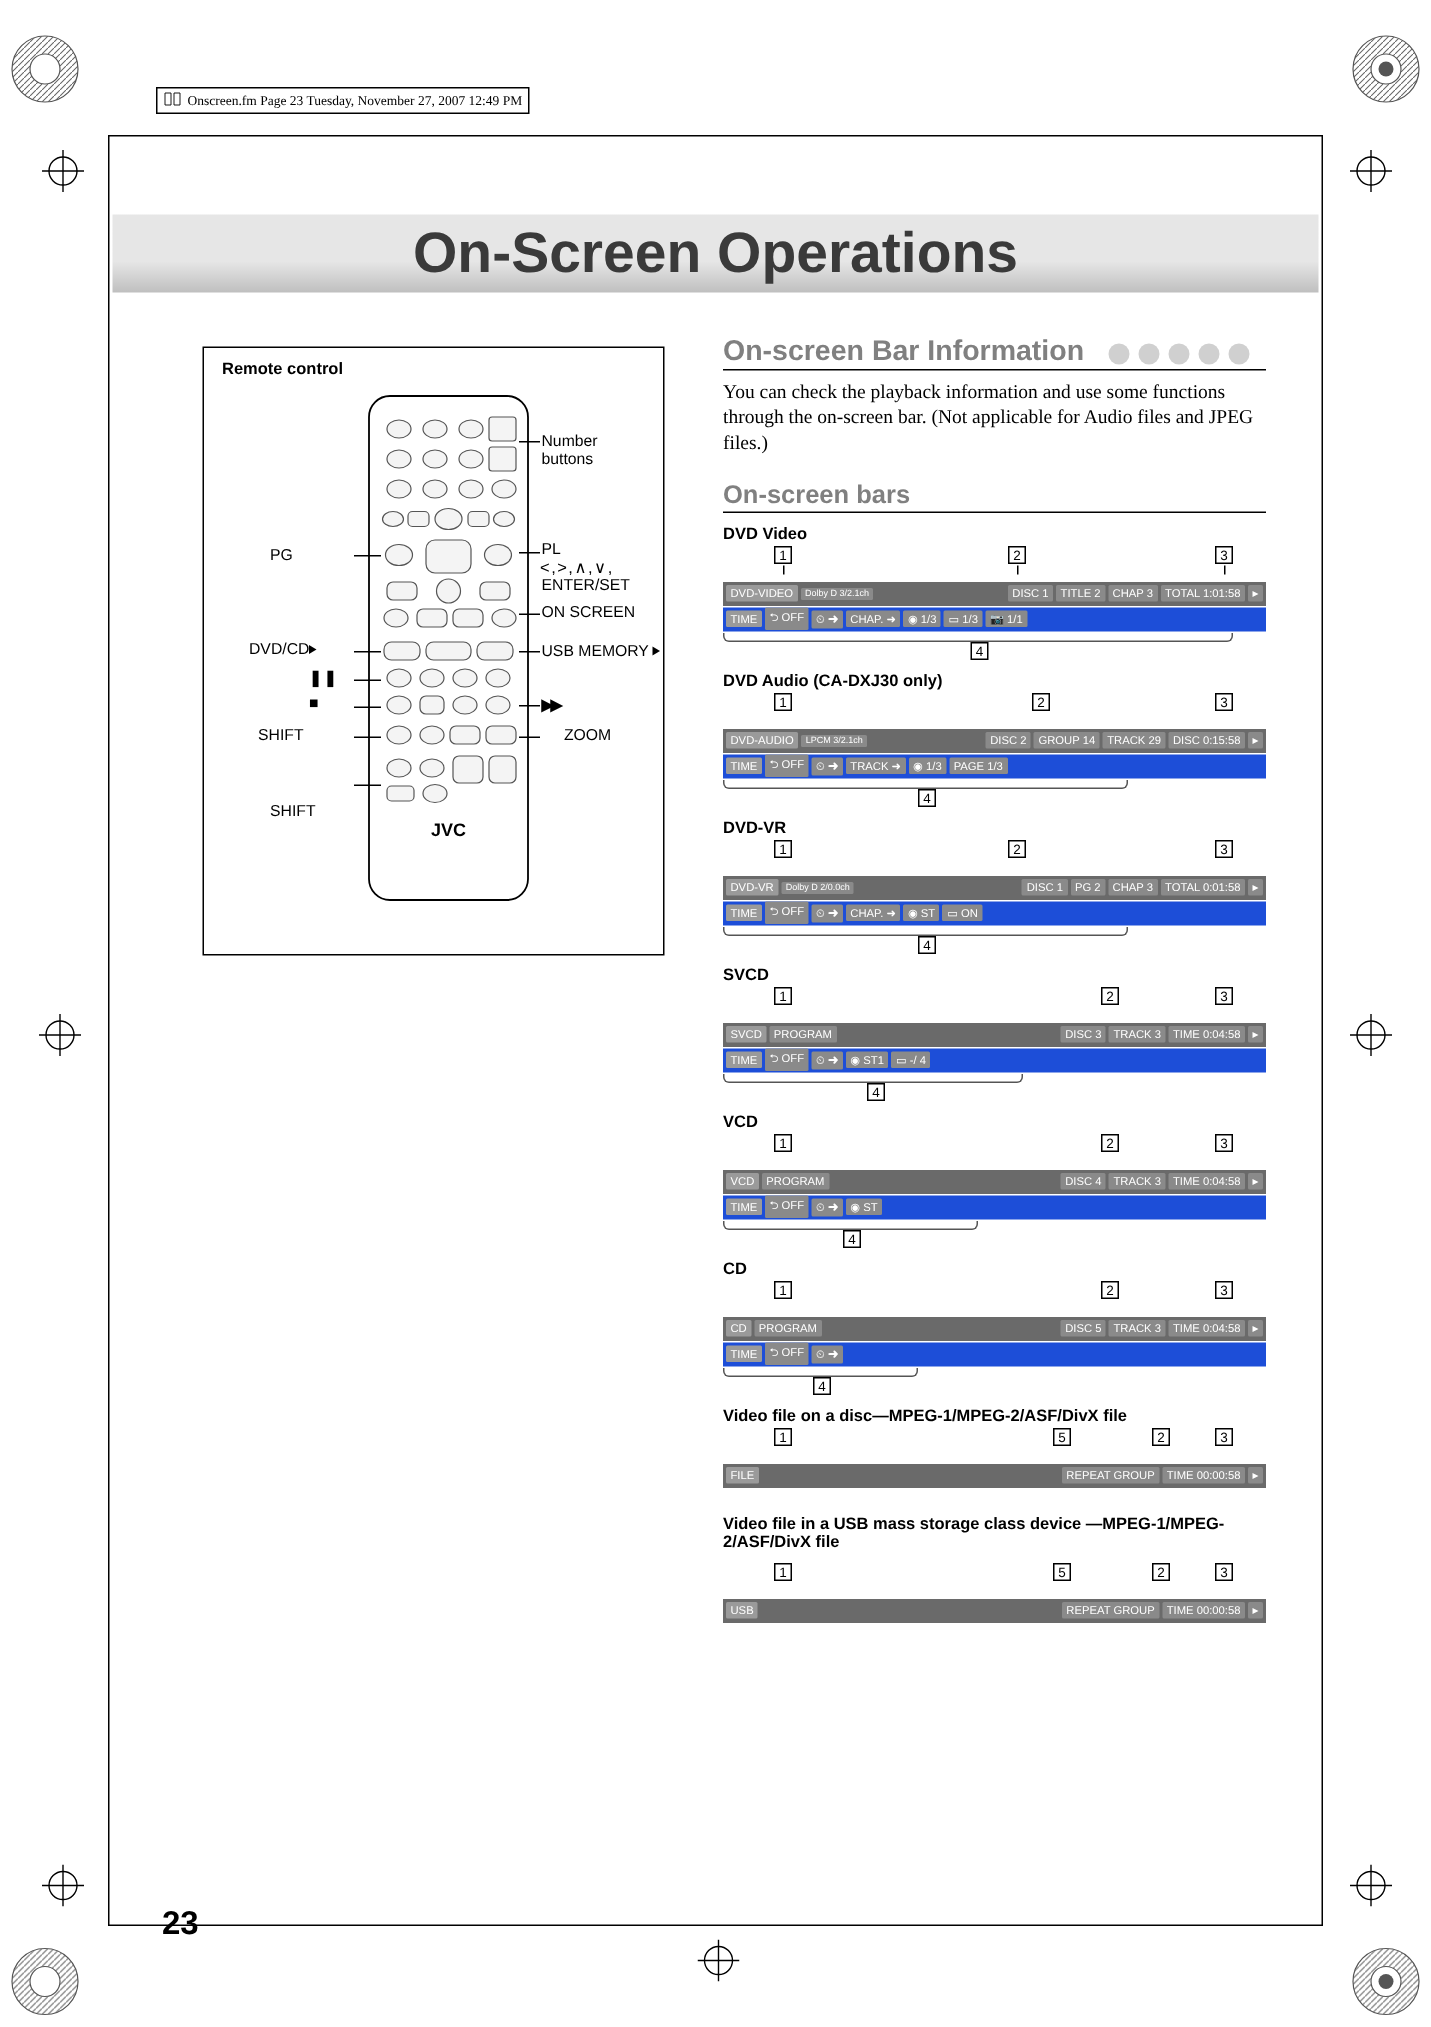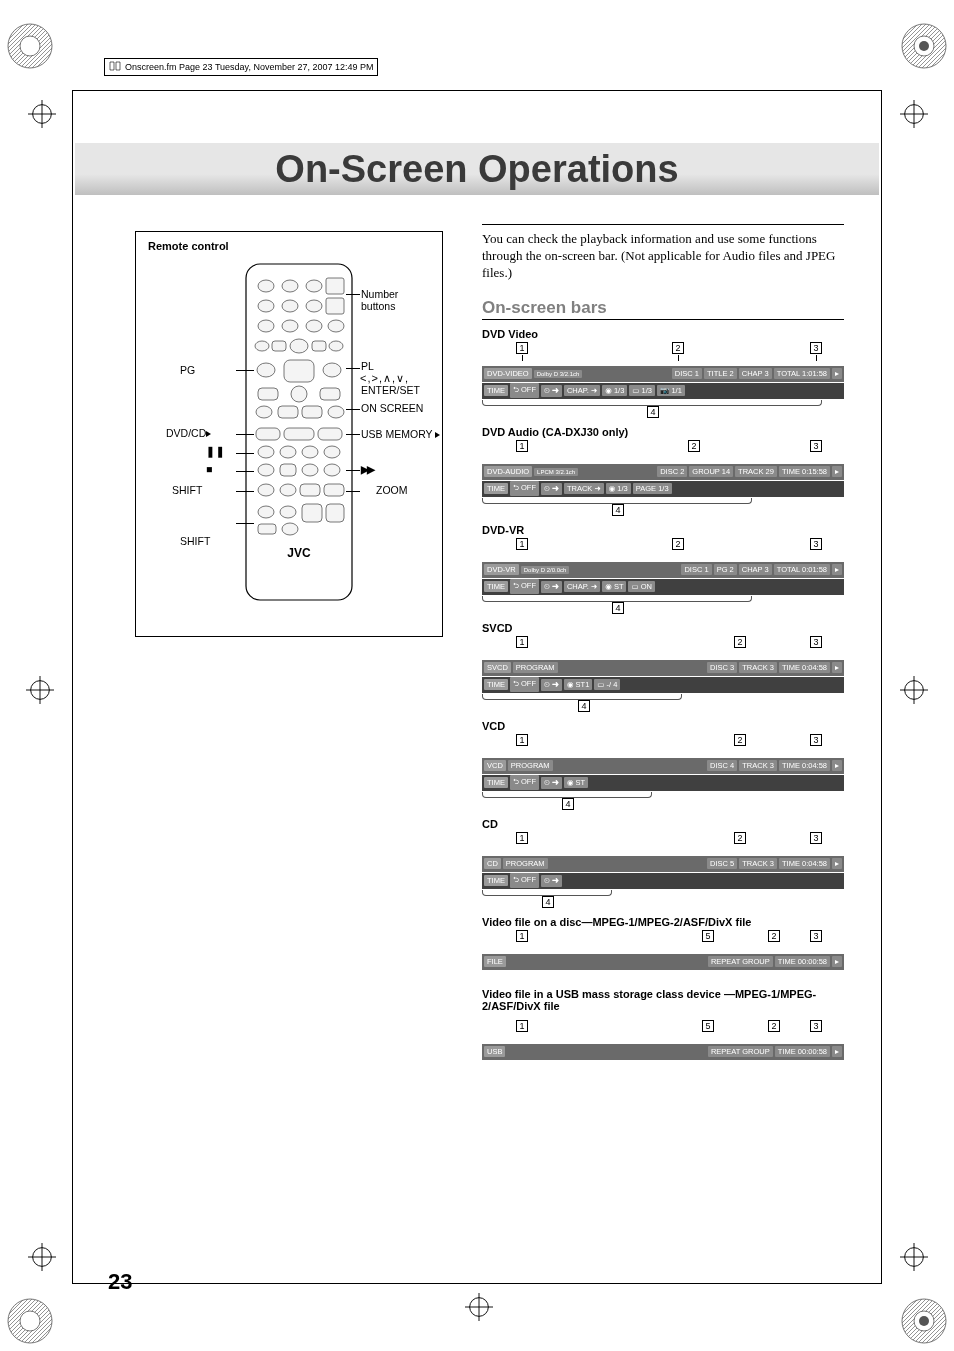--- a/index.html
+++ b/index.html
@@ -2,41 +2,41 @@
 <html><head>
 <meta charset="utf-8">
 <style>
   * { box-sizing: border-box; margin: 0; padding: 0; }
   body { background: #fff; font-family: Arial, Helvetica, sans-serif; width: 954px; height: 1351px; position: relative; color: #000; }
   .page { position: relative; width: 100%; height: 100%; }
   .corner { position: absolute; width: 60px; height: 60px; }
   .corner svg { width: 60px; height: 60px; }
   .reg-mark { position: absolute; width: 28px; height: 28px; }
   .reg-mark svg { width: 28px; height: 28px; }
-  .header-info { position: absolute; top: 58px; left: 104px; font-size: 9px; border: 0.5px solid #000; padding: 2px 4px; display: flex; align-items: center; gap: 4px; }
+  .header-info { position: absolute; top: 58px; left: 104px; font-size: 9px; border: 0.5px solid #000; padding: 2px 4px; display: flex; align-items: center; gap: 4px; font-family: Liberation Serif, serif; }
   .main-title-bar { position: absolute; top: 143px; left: 75px; width: 804px; height: 52px; background: linear-gradient(to bottom, #e6e6e6 0%, #e6e6e6 60%, #bfbfbf 100%); display: flex; align-items: center; justify-content: center; }
   .main-title { font-size: 38px; font-weight: bold; font-family: Arial, sans-serif; color: #3a3a3a; }
   .remote-box { position: absolute; top: 231px; left: 135px; width: 308px; height: 406px; border: 1px solid #000; }
   .remote-title { position: absolute; top: 8px; left: 12px; font-size: 11px; font-weight: bold; }
   .section-title { font-family: Arial, sans-serif; font-weight: bold; font-size: 19px; color: #808080; text-shadow: 0.5px 0.5px 0 #fff, -0.5px -0.5px 0 #fff; }
   .section-underline { height: 1px; background: #000; }
   .dots { display: inline-flex; gap: 6px; margin-left: 12px; vertical-align: middle; }
   .dot { width: 14px; height: 14px; border-radius: 50%; background: #d0d0d0; }
   .right-col { position: absolute; top: 224px; left: 482px; width: 362px; }
   .body-text { font-family: "Times New Roman", serif; font-size: 13px; line-height: 1.3; margin-top: 6px; }
   .subhead { font-family: Arial, sans-serif; font-weight: bold; font-size: 17px; color: #808080; margin-top: 16px; }
   .subhead-line { height: 1px; background: #000; margin-top: 1px; }
   .bar-label { font-size: 11px; font-weight: bold; margin-top: 8px; margin-bottom: 2px; }
   .bar-group { margin-top: 6px; }
   .num-badges { display: flex; justify-content: flex-start; gap: 0; position: relative; height: 16px; font-size: 10px; }
   .num-badge { border: 1px solid #000; width: 12px; height: 12px; display: inline-flex; align-items: center; justify-content: center; font-size: 9px; position: absolute; background: #fff; }
   .bar-row { height: 16px; background: #6a6a6a; font-size: 8px; color: #fff; display: flex; align-items: center; padding: 0 2px; gap: 2px; margin-bottom: 1px; }
   .bar-cell { background: #8a8a8a; padding: 1px 3px; font-size: 7.5px; white-space: nowrap; border-radius: 1px; }
   .bar-cell.light { background: #9a9a9a; }
-  .bar-row.second { background: #404040; }
+  .bar-row.second { background: #1d4ed8; }
   .page-num { position: absolute; bottom: 56px; left: 108px; font-size: 22px; font-weight: bold; }
   .remote-svg { position: absolute; }
   .label-left { position: absolute; font-size: 10.5px; }
   .label-right { position: absolute; font-size: 10.5px; text-align: left; }
   .leader { position: absolute; background: #000; height: 0.5px; }
   .leader-v { position: absolute; background: #000; width: 0.5px; }
   .play-tri { display:inline-block; width:0; height:0; border-left:5px solid #000; border-top:3px solid transparent; border-bottom:3px solid transparent; vertical-align: middle; }
   .play-tri-w { display:inline-block; width:0; height:0; border-left:4px solid #fff; border-top:2.5px solid transparent; border-bottom:2.5px solid transparent; vertical-align: middle; }
   .brace { position: relative; height: 10px; border-bottom: 0.5px solid #555; border-left: 0.5px solid #555; border-right: 0.5px solid #555; border-radius: 0 0 4px 4px; }
 </style>
@@ -226,20 +226,30 @@
     <div class="leader" style="top:202px;left:210px;width:14px;"></div>
 
     <div class="label-right" style="top:231px;left:225px;font-weight:bold;letter-spacing:-2px;">▶▶</div>
     <div class="leader" style="top:238px;left:210px;width:14px;"></div>
 
     <div class="label-right" style="top:252px;left:240px;">ZOOM</div>
     <div class="leader" style="top:259px;left:210px;width:14px;"></div>
   </div>
 
   <div class="right-col">
+    <div>
+      <span class="section-title">On-screen Bar Information</span>
+      <span class="dots">
+        <span class="dot"></span>
+        <span class="dot"></span>
+        <span class="dot"></span>
+        <span class="dot"></span>
+        <span class="dot"></span>
+      </span>
+    </div>
     <div class="section-underline"></div>
     <div class="body-text">You can check the playback information and use some functions through the on-screen bar. (Not applicable for Audio files and JPEG files.)</div>
 
     <div class="subhead">On-screen bars</div>
     <div class="subhead-line"></div>
 
     <div class="bar-group">
       <div class="bar-label">DVD Video</div>
       <div class="num-badges" style="margin-bottom:8px;">
         <span class="num-badge" style="left:34px;">1</span>
@@ -281,21 +291,21 @@
         <span class="num-badge" style="left:206px;">2</span>
         <span class="num-badge" style="left:328px;">3</span>
       </div>
       <div class="bar-row">
         <span class="bar-cell light">DVD-AUDIO</span>
         <span class="bar-cell" style="font-size:6px;line-height:1;">LPCM 3/2.1ch</span>
         <span style="flex:1"></span>
         <span class="bar-cell">DISC 2</span>
         <span class="bar-cell">GROUP  14</span>
         <span class="bar-cell">TRACK  29</span>
-        <span class="bar-cell">TIME   0:15:58</span>
+        <span class="bar-cell">DISC   0:15:58</span>
         <span class="bar-cell"><span class="play-tri-w"></span></span>
       </div>
       <div class="bar-row second">
         <span class="bar-cell light">TIME</span>
         <span class="bar-cell">⮌ <span>OFF</span></span>
         <span class="bar-cell">⏲ ➜</span>
         <span class="bar-cell"><span>TRACK</span> ➜</span>
         <span class="bar-cell">◉  <span>1/3</span></span>
         <span class="bar-cell">PAGE   1/3</span>
       </div>

